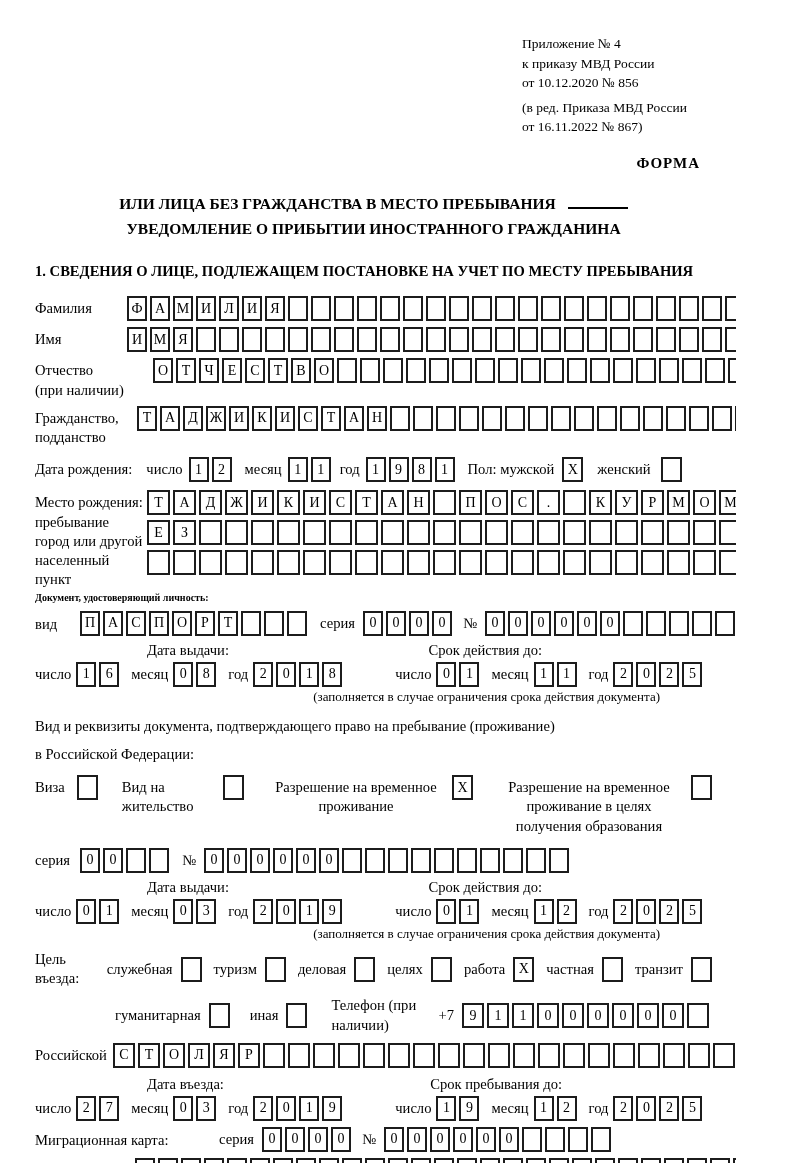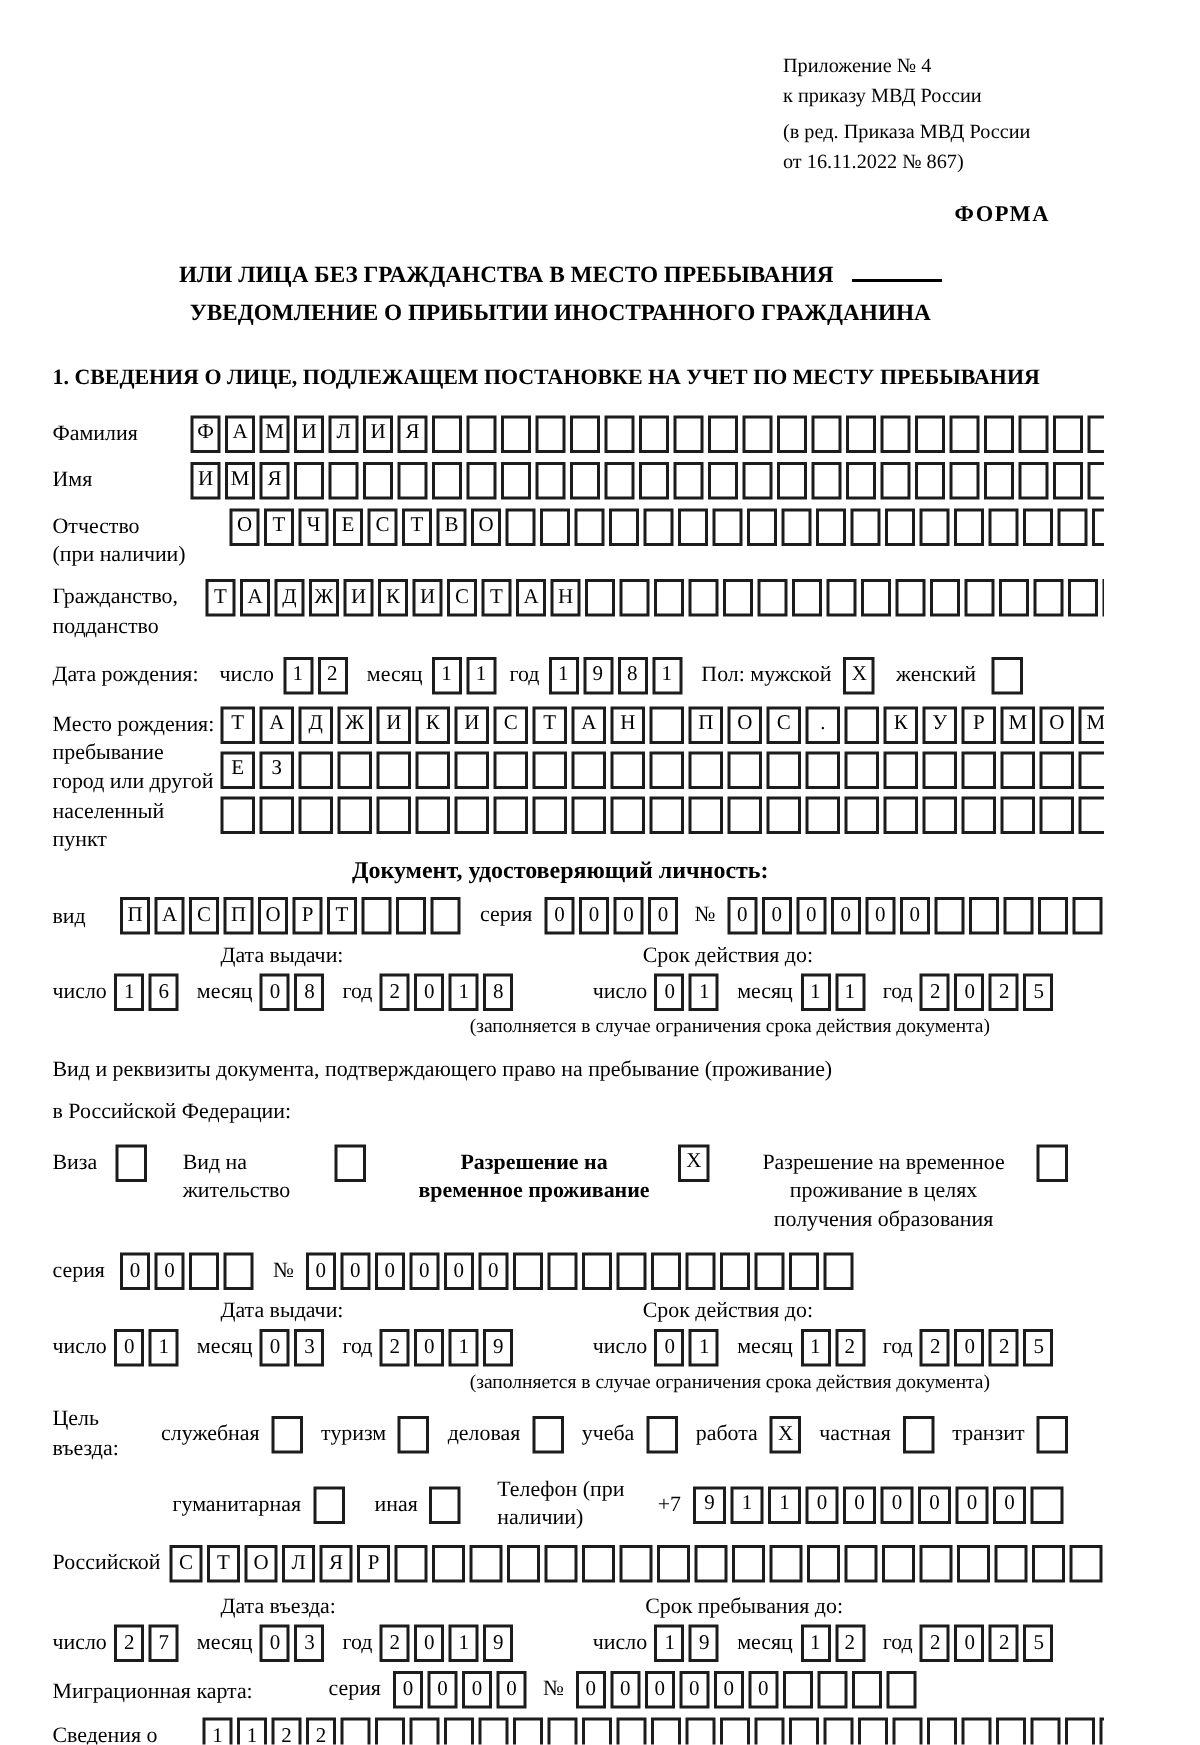--- a/index.html
+++ b/index.html
@@ -33,55 +33,56 @@
   .w100{flex:0 0 100px;width:100px;padding-top:3px;}
   .w102{flex:0 0 102px;width:102px;padding-top:3px;}
   .w112{flex:0 0 112px;width:112px;padding-top:3px;}
   .w118{flex:0 0 118px;width:118px;padding-top:3px;}
   .w150{flex:0 0 150px;width:150px;padding-top:3px;}
 
   .g6{margin-right:6px;} .g8{margin-right:8px;} .g10{margin-right:10px;} .g14{margin-right:14px;}
 
   .strips .cells{margin-bottom:5px;}
 
-  .dochead{text-align:center;font-weight:700;font-size:16px;margin:2px 0 8px;}
+  .dochead{font-weight:700;font-size:10px;margin:2px 0 8px;}
 
   .dhdr{display:flex;font-size:14.6px;margin:0 0 3px;}
   .dh1{margin-left:112px;}
   .dh2{margin-left:auto;margin-right:170px;}
   .dh2b{margin-left:auto;margin-right:150px;}
   .dgroup{display:flex;align-items:center;}
   .dgroup .lbl{margin-right:5px;}
   .dgroup .cells{margin-right:9px;}
   .dgroup .cells:last-child{margin-right:0;}
   .dgroup.right{margin-left:50px;}
 
   .note{font-size:13px;text-align:right;padding-right:52px;margin:-1px 0 8px;}
 
   .intro{font-size:14.6px;line-height:1.8;margin-top:2px;}
 
   .opts{margin-top:8px;margin-bottom:12px;}
   .opt{display:flex;align-items:flex-start;}
   .opt .lbl{margin-right:12px;padding-top:3px;}
   .lblc{text-align:center;padding-top:3px;}
-  .w168{width:168px;flex:0 0 168px;font-weight:bold;}
+  .w168{width:168px;flex:0 0 168px;}
   .w180{width:180px;flex:0 0 180px;}
 
   .popt{display:flex;align-items:center;margin-right:12px;}
   .popt .lbl{margin-right:8px;}
   .indent80{padding-left:80px;}
 </style>
 </head>
 <body>
 
 <div class="page">
 
   <div class="hdr">
     <div>Приложение № 4</div>
     <div>к приказу МВД России</div>
+    <div>от 10.12.2020 № 856</div>
     <div class="gap">(в ред. Приказа МВД России</div>
     <div>от 16.11.2022 № 867)</div>
   </div>
 
   <div class="forma">ФОРМА</div>
 
   <div class="title">
     <div><span>ИЛИ ЛИЦА БЕЗ ГРАЖДАНСТВА В МЕСТО ПРЕБЫВАНИЯ</span><span class="blank"></span></div>
     <div>УВЕДОМЛЕНИЕ О ПРИБЫТИИ ИНОСТРАННОГО ГРАЖДАНИНА</div>
   </div>
@@ -536,21 +537,21 @@
     </div>
     <div class="popt">
       <span class="lbl">туризм</span>
       <span class="cb"></span>
     </div>
     <div class="popt">
       <span class="lbl">деловая</span>
       <span class="cb"></span>
     </div>
     <div class="popt">
-      <span class="lbl">учеба</span>
+      <span class="lbl">целях</span>
       <span class="cb"></span>
     </div>
     <div class="popt">
       <span class="lbl">работа</span>
       <span class="cb">X</span>
     </div>
     <div class="popt">
       <span class="lbl">частная</span>
       <span class="cb"></span>
     </div>

